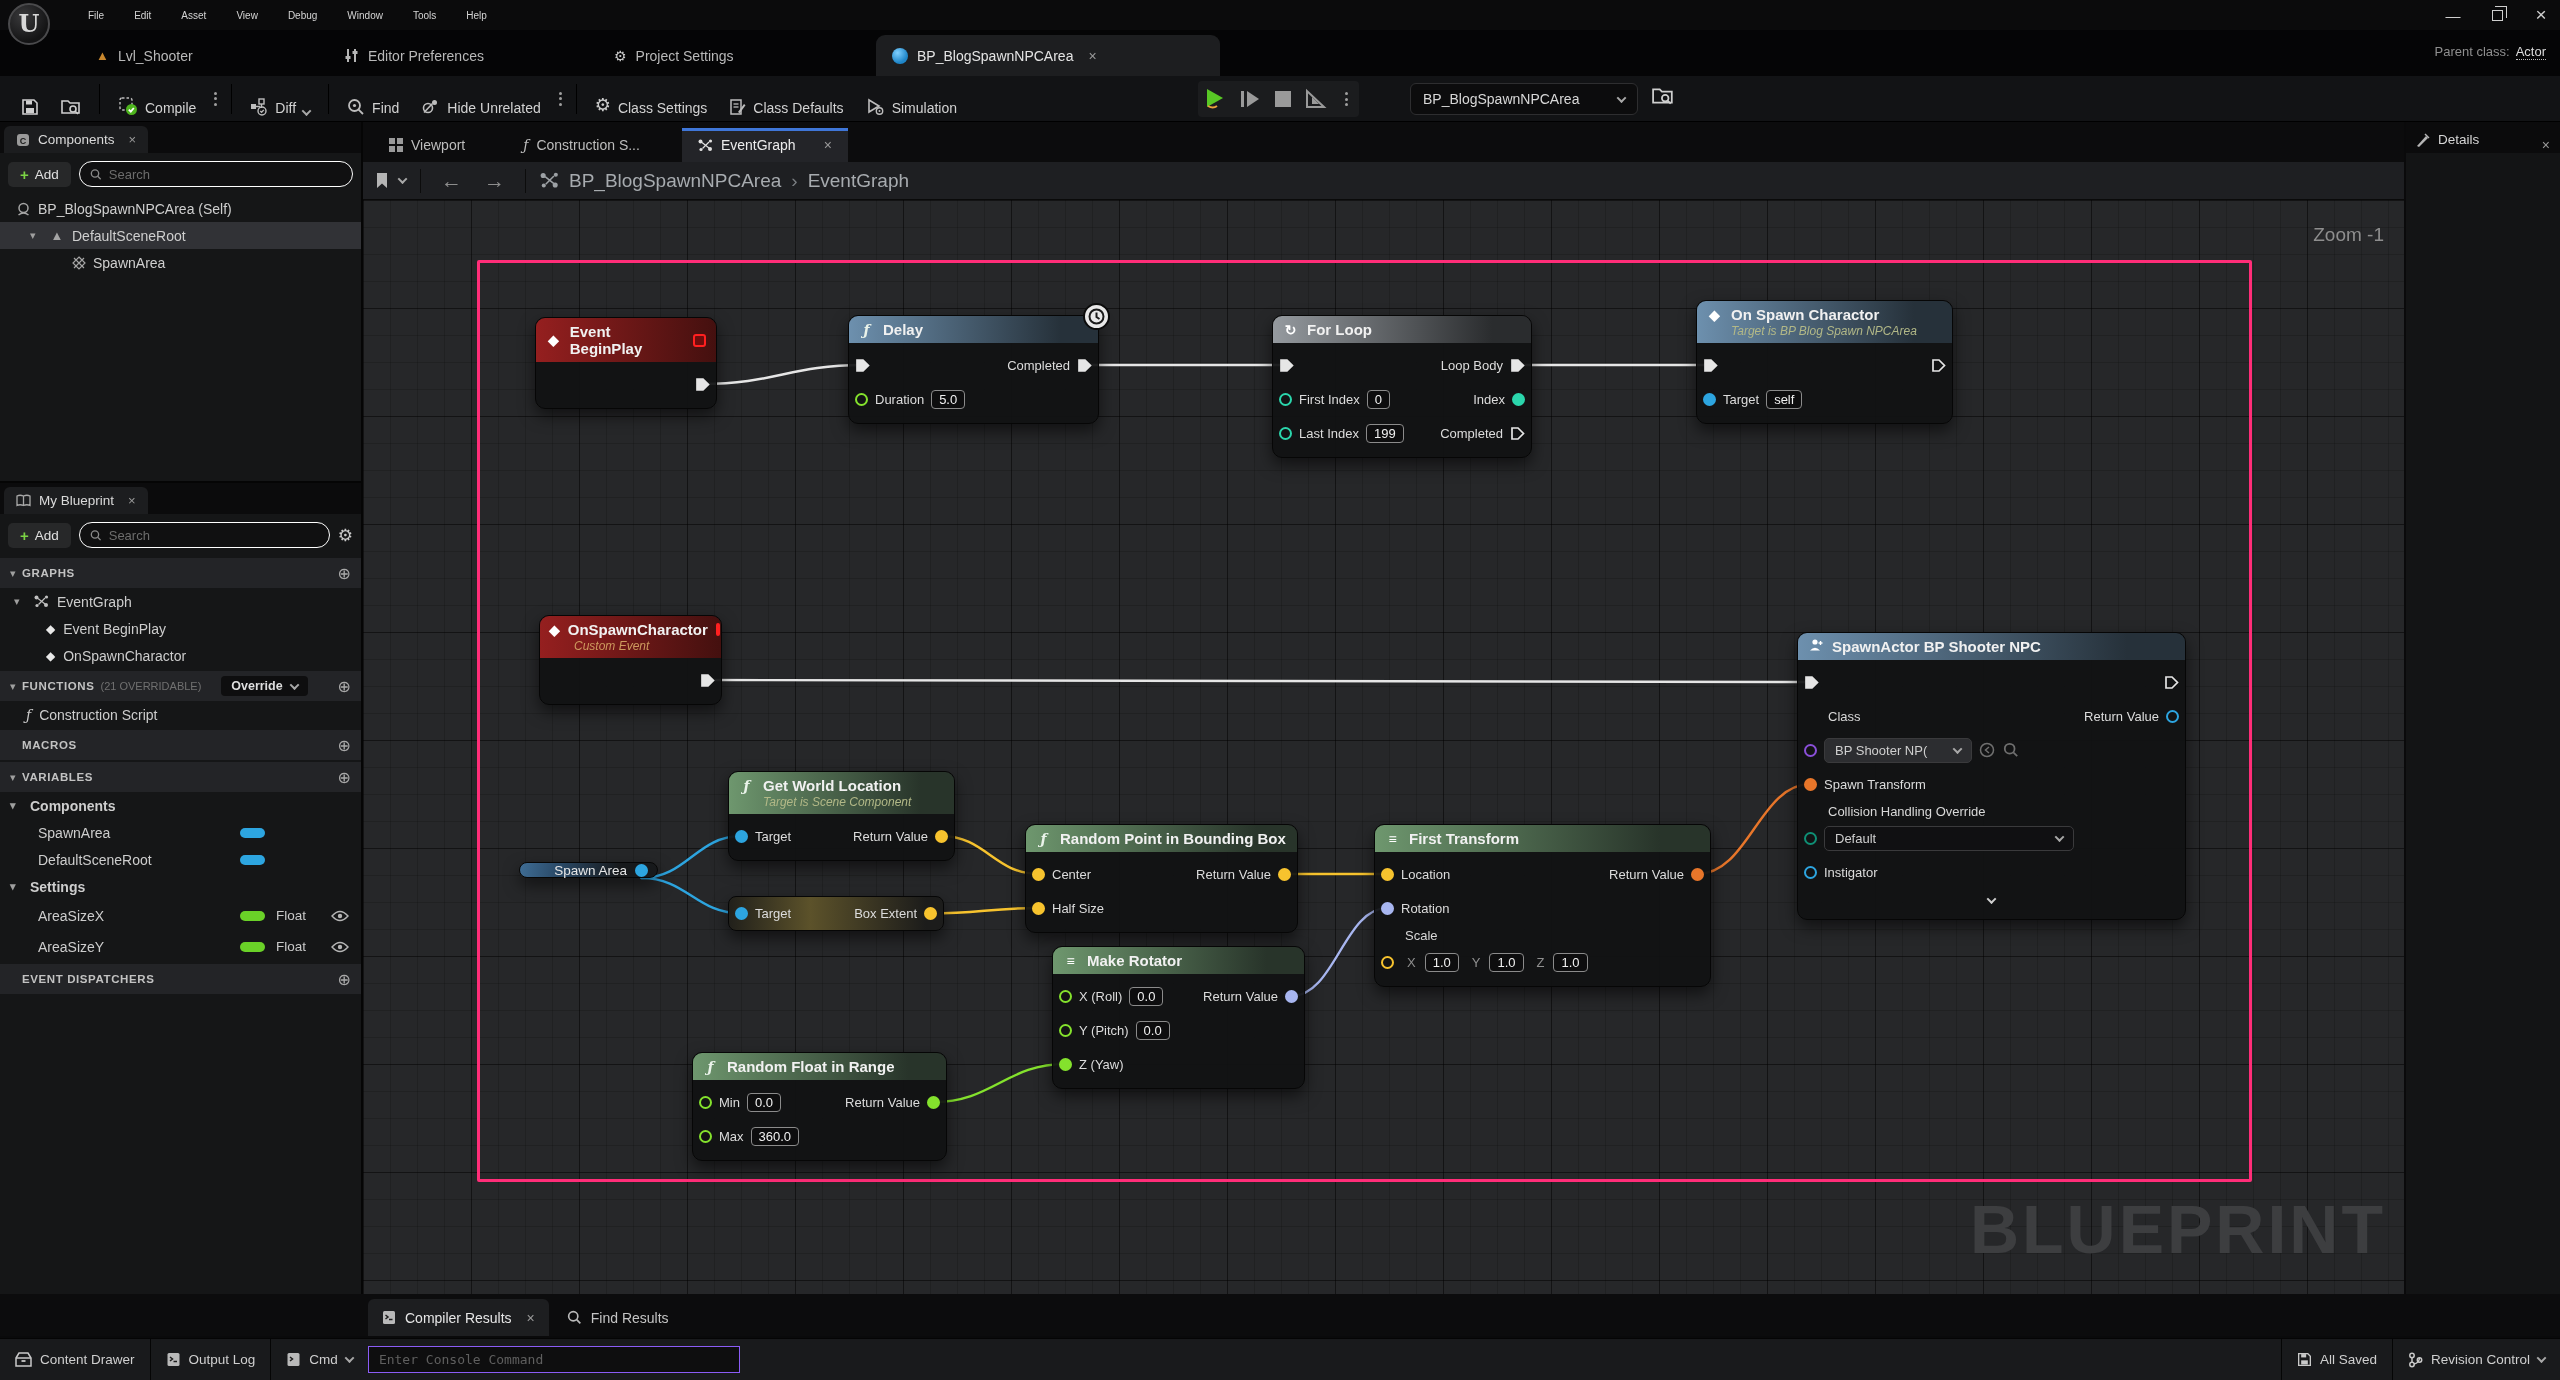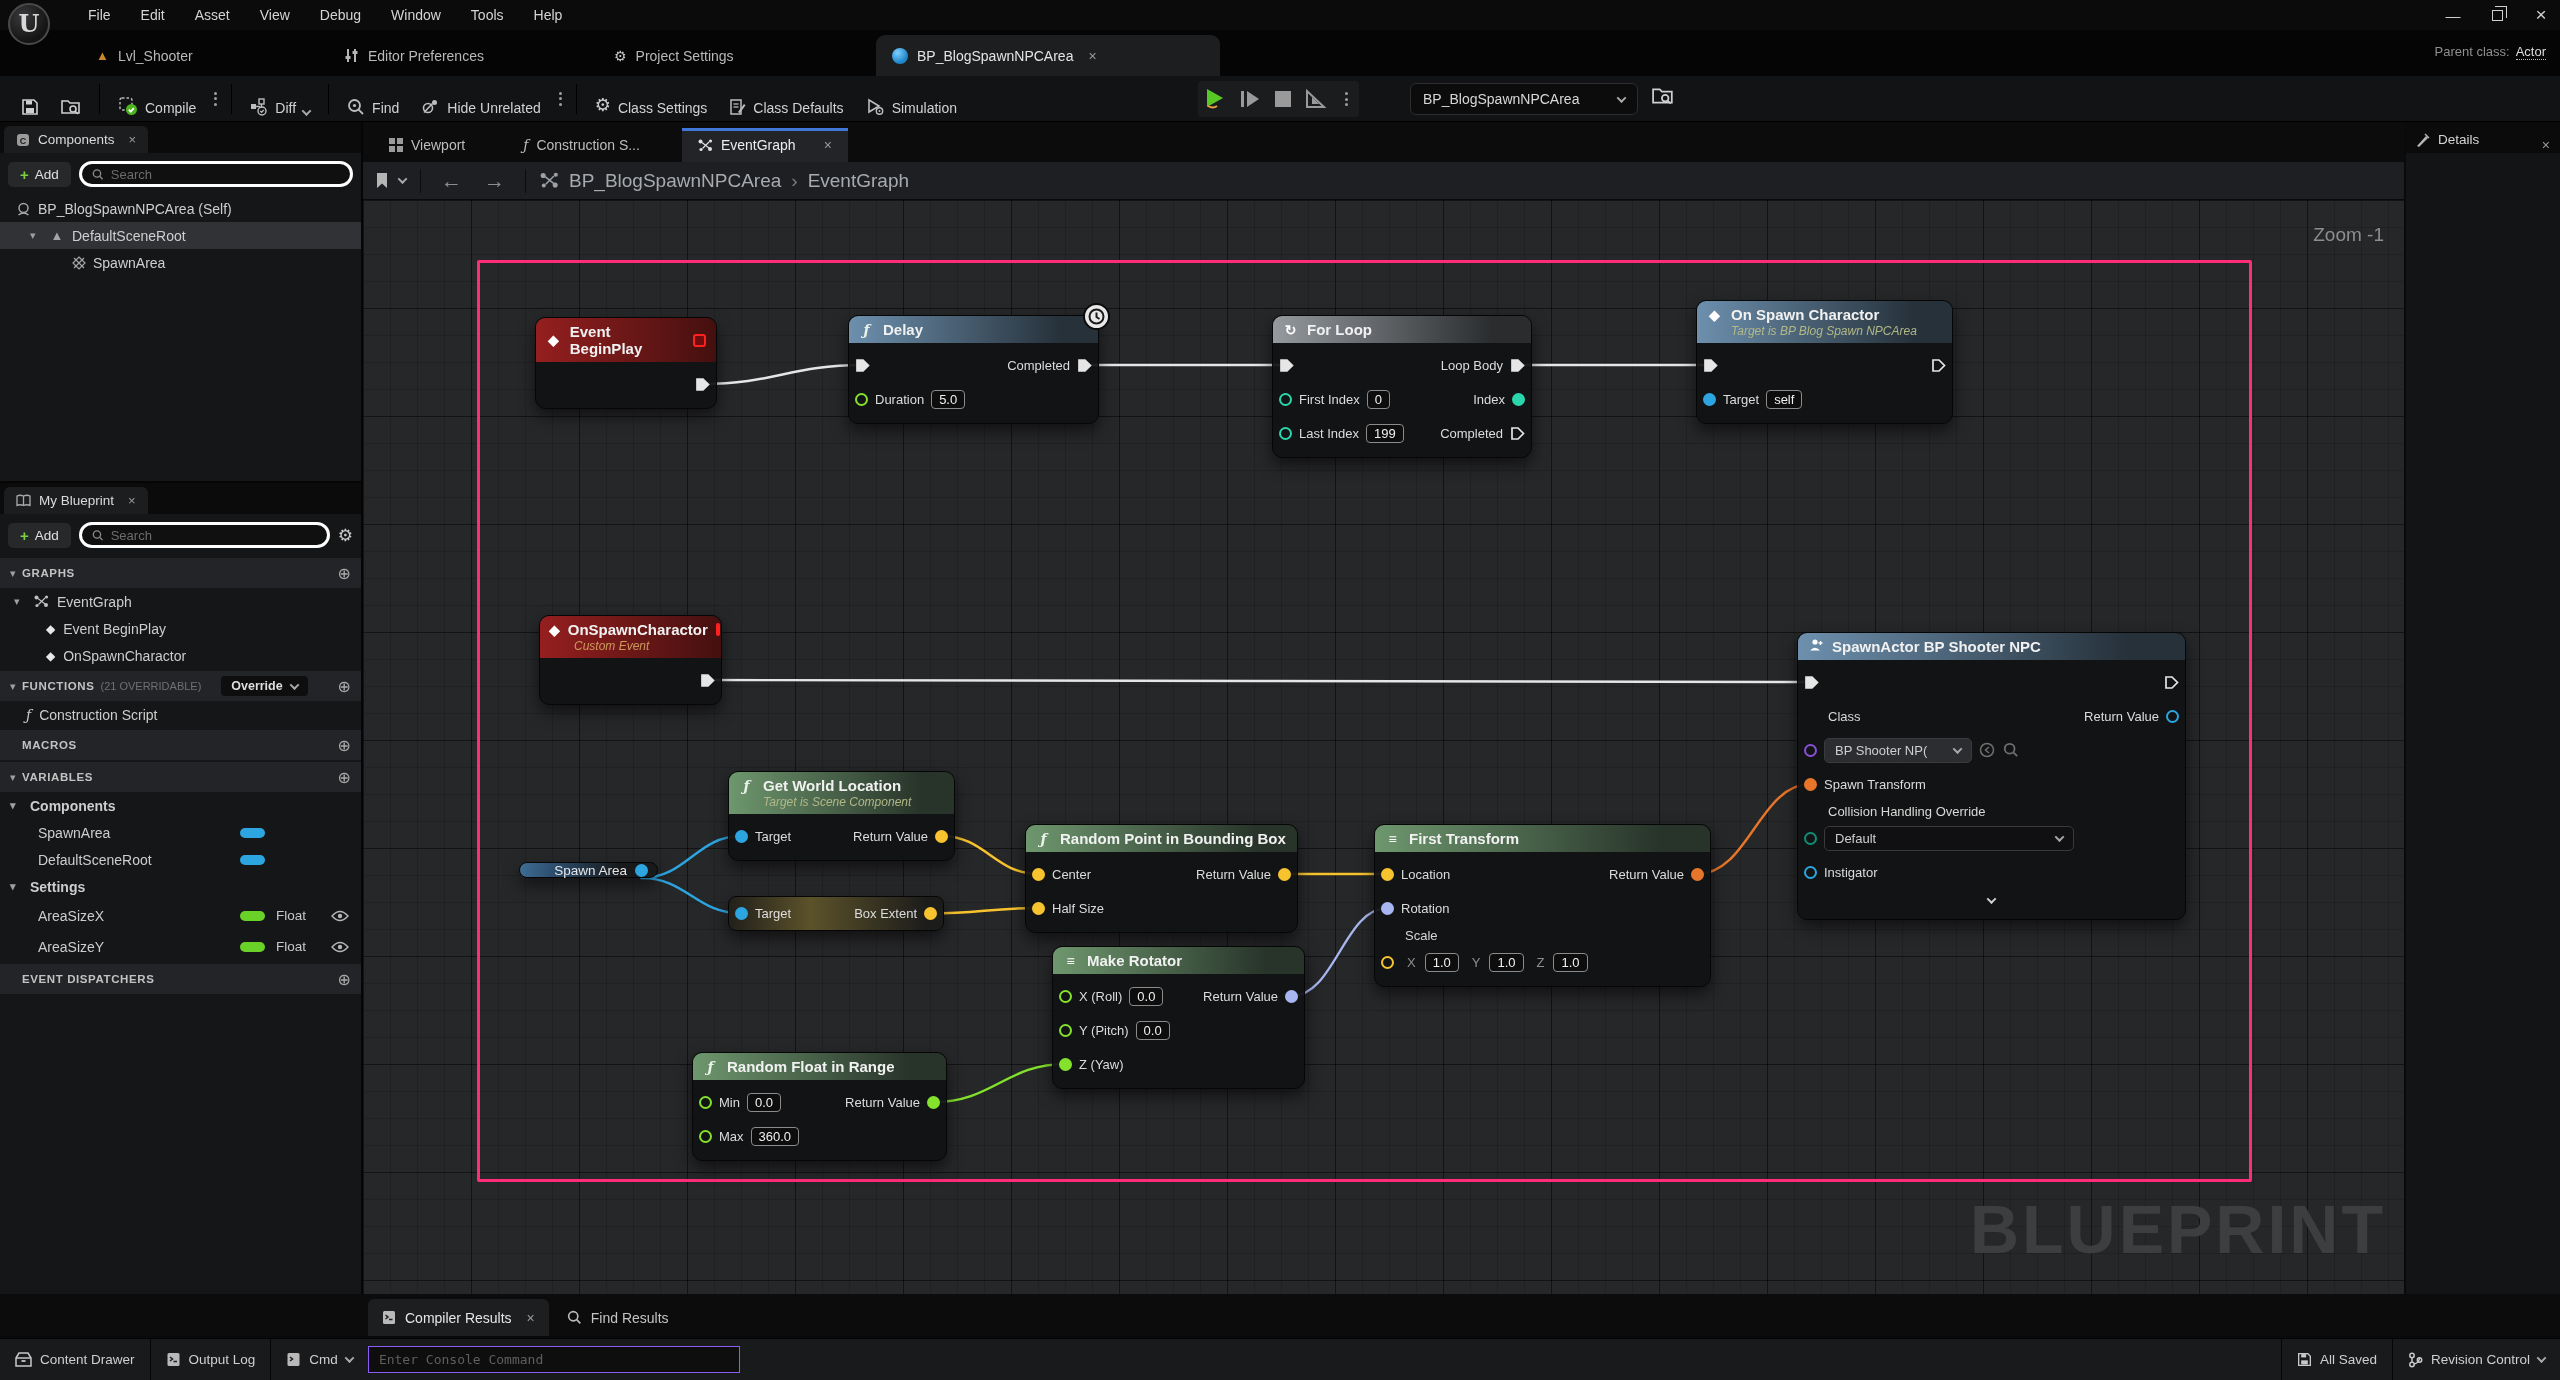--- a/index.html
+++ b/index.html
@@ -7,21 +7,21 @@
   body { font-family:"Liberation Sans", sans-serif; background:#0a0a0b; color:#c9c9c9;
          position:relative; font-size:14px; -webkit-font-smoothing:antialiased; }
 
   
   #menubar { position:absolute; left:0; top:0; width:2560px; height:30px; background:#0b0b0c; z-index:30; }
   #logo { position:absolute; left:8px; top:3px; width:42px; height:42px; border-radius:50%;
           background:radial-gradient(circle at 35% 30%, #3a3a3c, #141415 70%);
           border:2px solid #4a4a4c; z-index:40; color:#d8d8d8; font-family:"DejaVu Serif", serif;
           font-size:24px; font-weight:bold; text-align:center; line-height:38px; }
   #menus { position:absolute; left:76px; top:0; height:30px; display:flex; align-items:center; gap:6px; }
-  .menu-item { padding:4px 12px; color:#d4d4d4; font-size:14px; }
+  .menu-item { padding:4px 12px; color:#d4d4d4; font-size:10px; }
   #winbtns { position:absolute; right:10px; top:0; height:30px; display:flex; align-items:center; gap:26px; color:#cfcfcf; }
   .winbtn { width:18px; height:18px; display:flex; align-items:center; justify-content:center; font-size:15px; }
   .restore-sq { width:11px; height:11px; border:1.5px solid #cfcfcf; position:relative; }
   .restore-sq:after { content:""; position:absolute; left:2px; top:-5px; width:11px; height:11px; border:1.5px solid #cfcfcf; border-bottom:none; border-left:none; }
 
   
   #assetbar { position:absolute; left:0; top:30px; width:2560px; height:46px; background:#050506; z-index:20; }
   .atab { position:absolute; top:5px; height:41px; display:flex; align-items:center; gap:9px;
           padding:0 16px; color:#b9b9b9; font-size:14px; }
   .atab.active { background:#1d1e20; border-radius:9px 9px 0 0; color:#e4e4e4; }
@@ -54,21 +54,21 @@
   #left-col { position:absolute; left:0; top:0; width:363px; height:1172px; background:#151617; border-right:2px solid #050505; }
 
   .panel-tabstrip { height:31px; background:#0b0b0c; display:flex; align-items:flex-end; }
   .ptab { height:27px; display:flex; align-items:center; gap:8px; background:#1c1d1f; padding:0 12px;
           border-radius:6px 6px 0 0; margin-left:4px; font-size:13.5px; color:#dadada; }
   .ptab .tab-close { font-size:13px; }
   .panel-toolbar { display:flex; align-items:center; gap:8px; padding:8px 8px; }
   .add-btn { display:flex; align-items:center; gap:6px; background:#272829; border-radius:5px;
              padding:4px 12px; color:#e0e0e0; font-size:13.5px; }
   .add-plus { color:#7bd344; font-weight:bold; font-size:15px; }
-  .searchbox { flex:1; display:flex; align-items:center; gap:7px; background:#101011; border:3px solid #ffffff;
+  .searchbox { flex:1; display:flex; align-items:center; gap:7px; background:#101011; border:1px solid #ffffff;
                border-radius:13px; height:26px; padding:0 10px; }
   .searchbox input { background:transparent; border:none; outline:none; color:#bdbdbd; font-size:13px; width:100%;
                      font-family:"Liberation Sans",sans-serif; }
   .searchbox input::placeholder { color:#6c6c6c; }
 
   .tree-row { display:flex; align-items:center; gap:7px; height:27px; padding-left:12px; font-size:14px; color:#cfcfcf; }
   .tree-row.selected { background:#313236; }
   .caret { color:#9f9f9f; font-size:11px; width:12px; }
   .ticon { color:#a5a5a5; font-size:13px; width:16px; text-align:center; }
 

